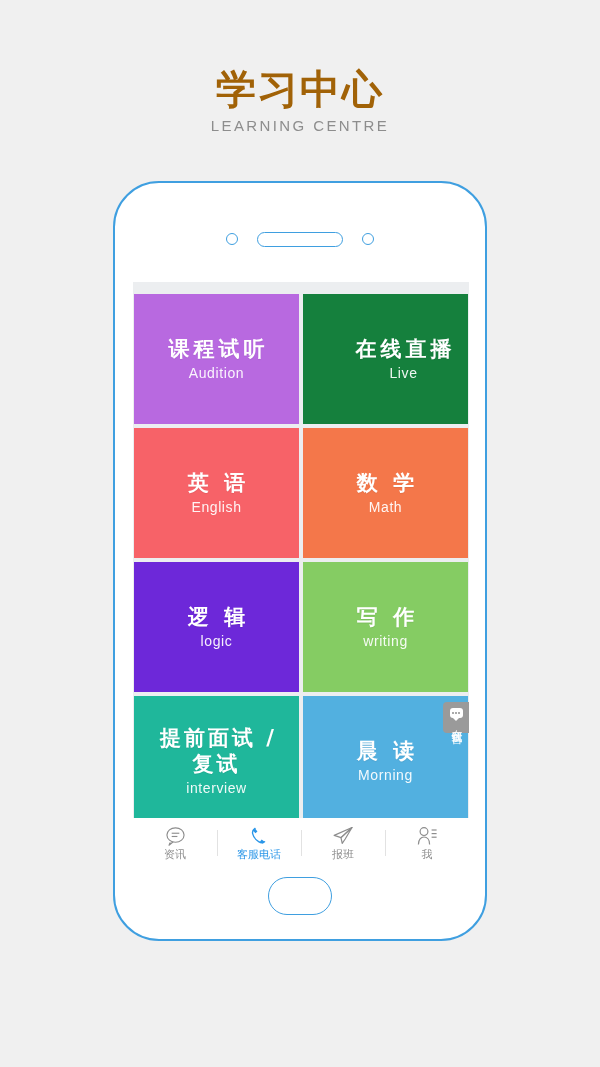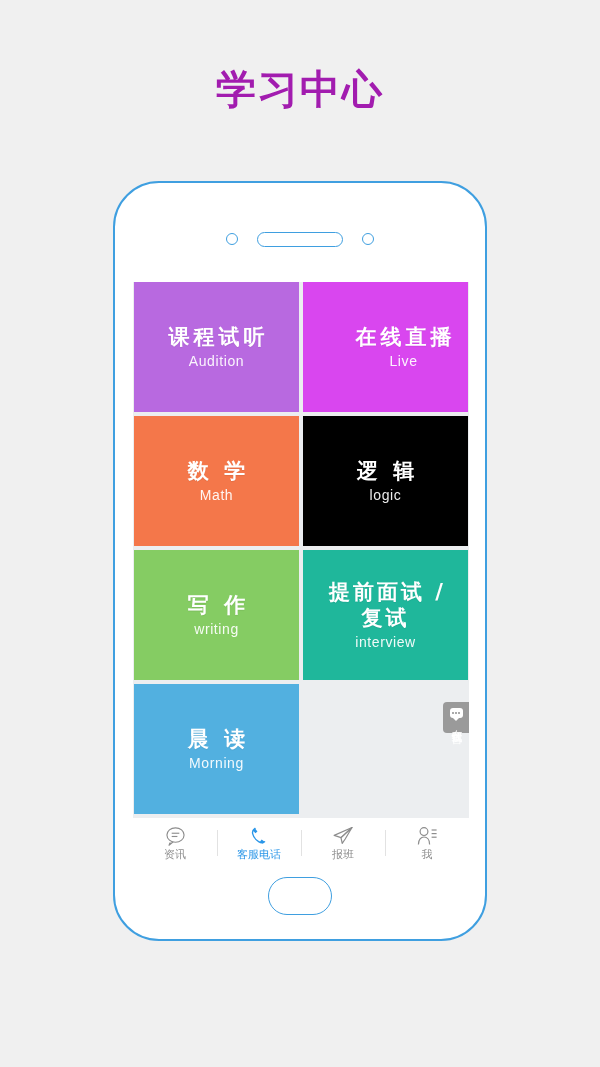--- a/index.html
+++ b/index.html
@@ -100,21 +100,21 @@
     overflow: hidden;
   }
 
   .grid {
     display: grid;
     grid-template-columns: 1fr 1fr;
     grid-template-rows: repeat(4, 130px);
     gap: 4px;
     width: 334px;
     height: 532px;
-    margin: 0 auto;
+    margin: 12px auto;
     background: #eceef0;
   }
   .tile {
     display: flex;
     flex-direction: column;
     align-items: center;
     justify-content: center;
     color: #ffffff;
     text-align: center;
     cursor: pointer;
@@ -231,52 +231,57 @@
   .nav-item.active .nav-label { color: #2a96e8; }
   .nav-icon { height: 20px; display: block; }
 
   
   [data-interactable="true"] { cursor: pointer; }
 </style>
 </head>
 <body>
 
 <div class="header" data-interactable="false">
-  <div class="logo-cn" data-interactable="false" style="color: #a21caf;">学习中心</div>
+  <div class="logo-cn" data-interactable="false" style="color: #a16207;">学习中心</div>
+  <div class="logo-en" data-interactable="false">LEARNING CENTRE</div>
 </div>
 
 <div class="phone" data-interactable="false">
 
   <div class="phone-top" data-interactable="false">
     <span class="cam-dot" data-interactable="false"></span>
     <span class="speaker" data-interactable="false"></span>
     <span class="cam-dot" data-interactable="false"></span>
   </div>
 
   <div class="screen" data-interactable="false" style="background: rgb(236, 238, 240);">
 
     <div class="grid" data-interactable="false" style="background: rgb(236, 238, 240);">
 
       <div class="tile" data-interactable="true" style="background: rgb(184, 105, 224);">
         <div class="tile-cn" data-interactable="false">课程试听</div>
         <div class="tile-en" data-interactable="false">Audition</div>
       </div>
 
-      <div class="tile" data-interactable="true" style="background: #d946ef; padding-left: 36px;">
+      <div class="tile" data-interactable="true" style="background: #15803d; padding-left: 36px;">
         <div class="tile-cn" data-interactable="false">在线直播</div>
         <div class="tile-en" data-interactable="false">Live</div>
       </div>
 
+      <div class="tile" data-interactable="true" style="background: rgb(247, 98, 104);">
+        <div class="tile-cn" data-interactable="false">英 语</div>
+        <div class="tile-en" data-interactable="false">English</div>
+      </div>
 
       <div class="tile" data-interactable="true" style="background: rgb(244, 119, 74);">
         <div class="tile-cn" data-interactable="false">数 学</div>
         <div class="tile-en" data-interactable="false">Math</div>
       </div>
 
-      <div class="tile" data-interactable="true" style="background: #000000;">
+      <div class="tile" data-interactable="true" style="background: #6d28d9;">
         <div class="tile-cn" data-interactable="false">逻 辑</div>
         <div class="tile-en" data-interactable="false">logic</div>
       </div>
 
       <div class="tile" data-interactable="true" style="background: rgb(133, 204, 99);">
         <div class="tile-cn" data-interactable="false">写 作</div>
         <div class="tile-en" data-interactable="false">writing</div>
       </div>
 
       <div class="tile" data-interactable="true" style="background: rgb(31, 183, 155);">

